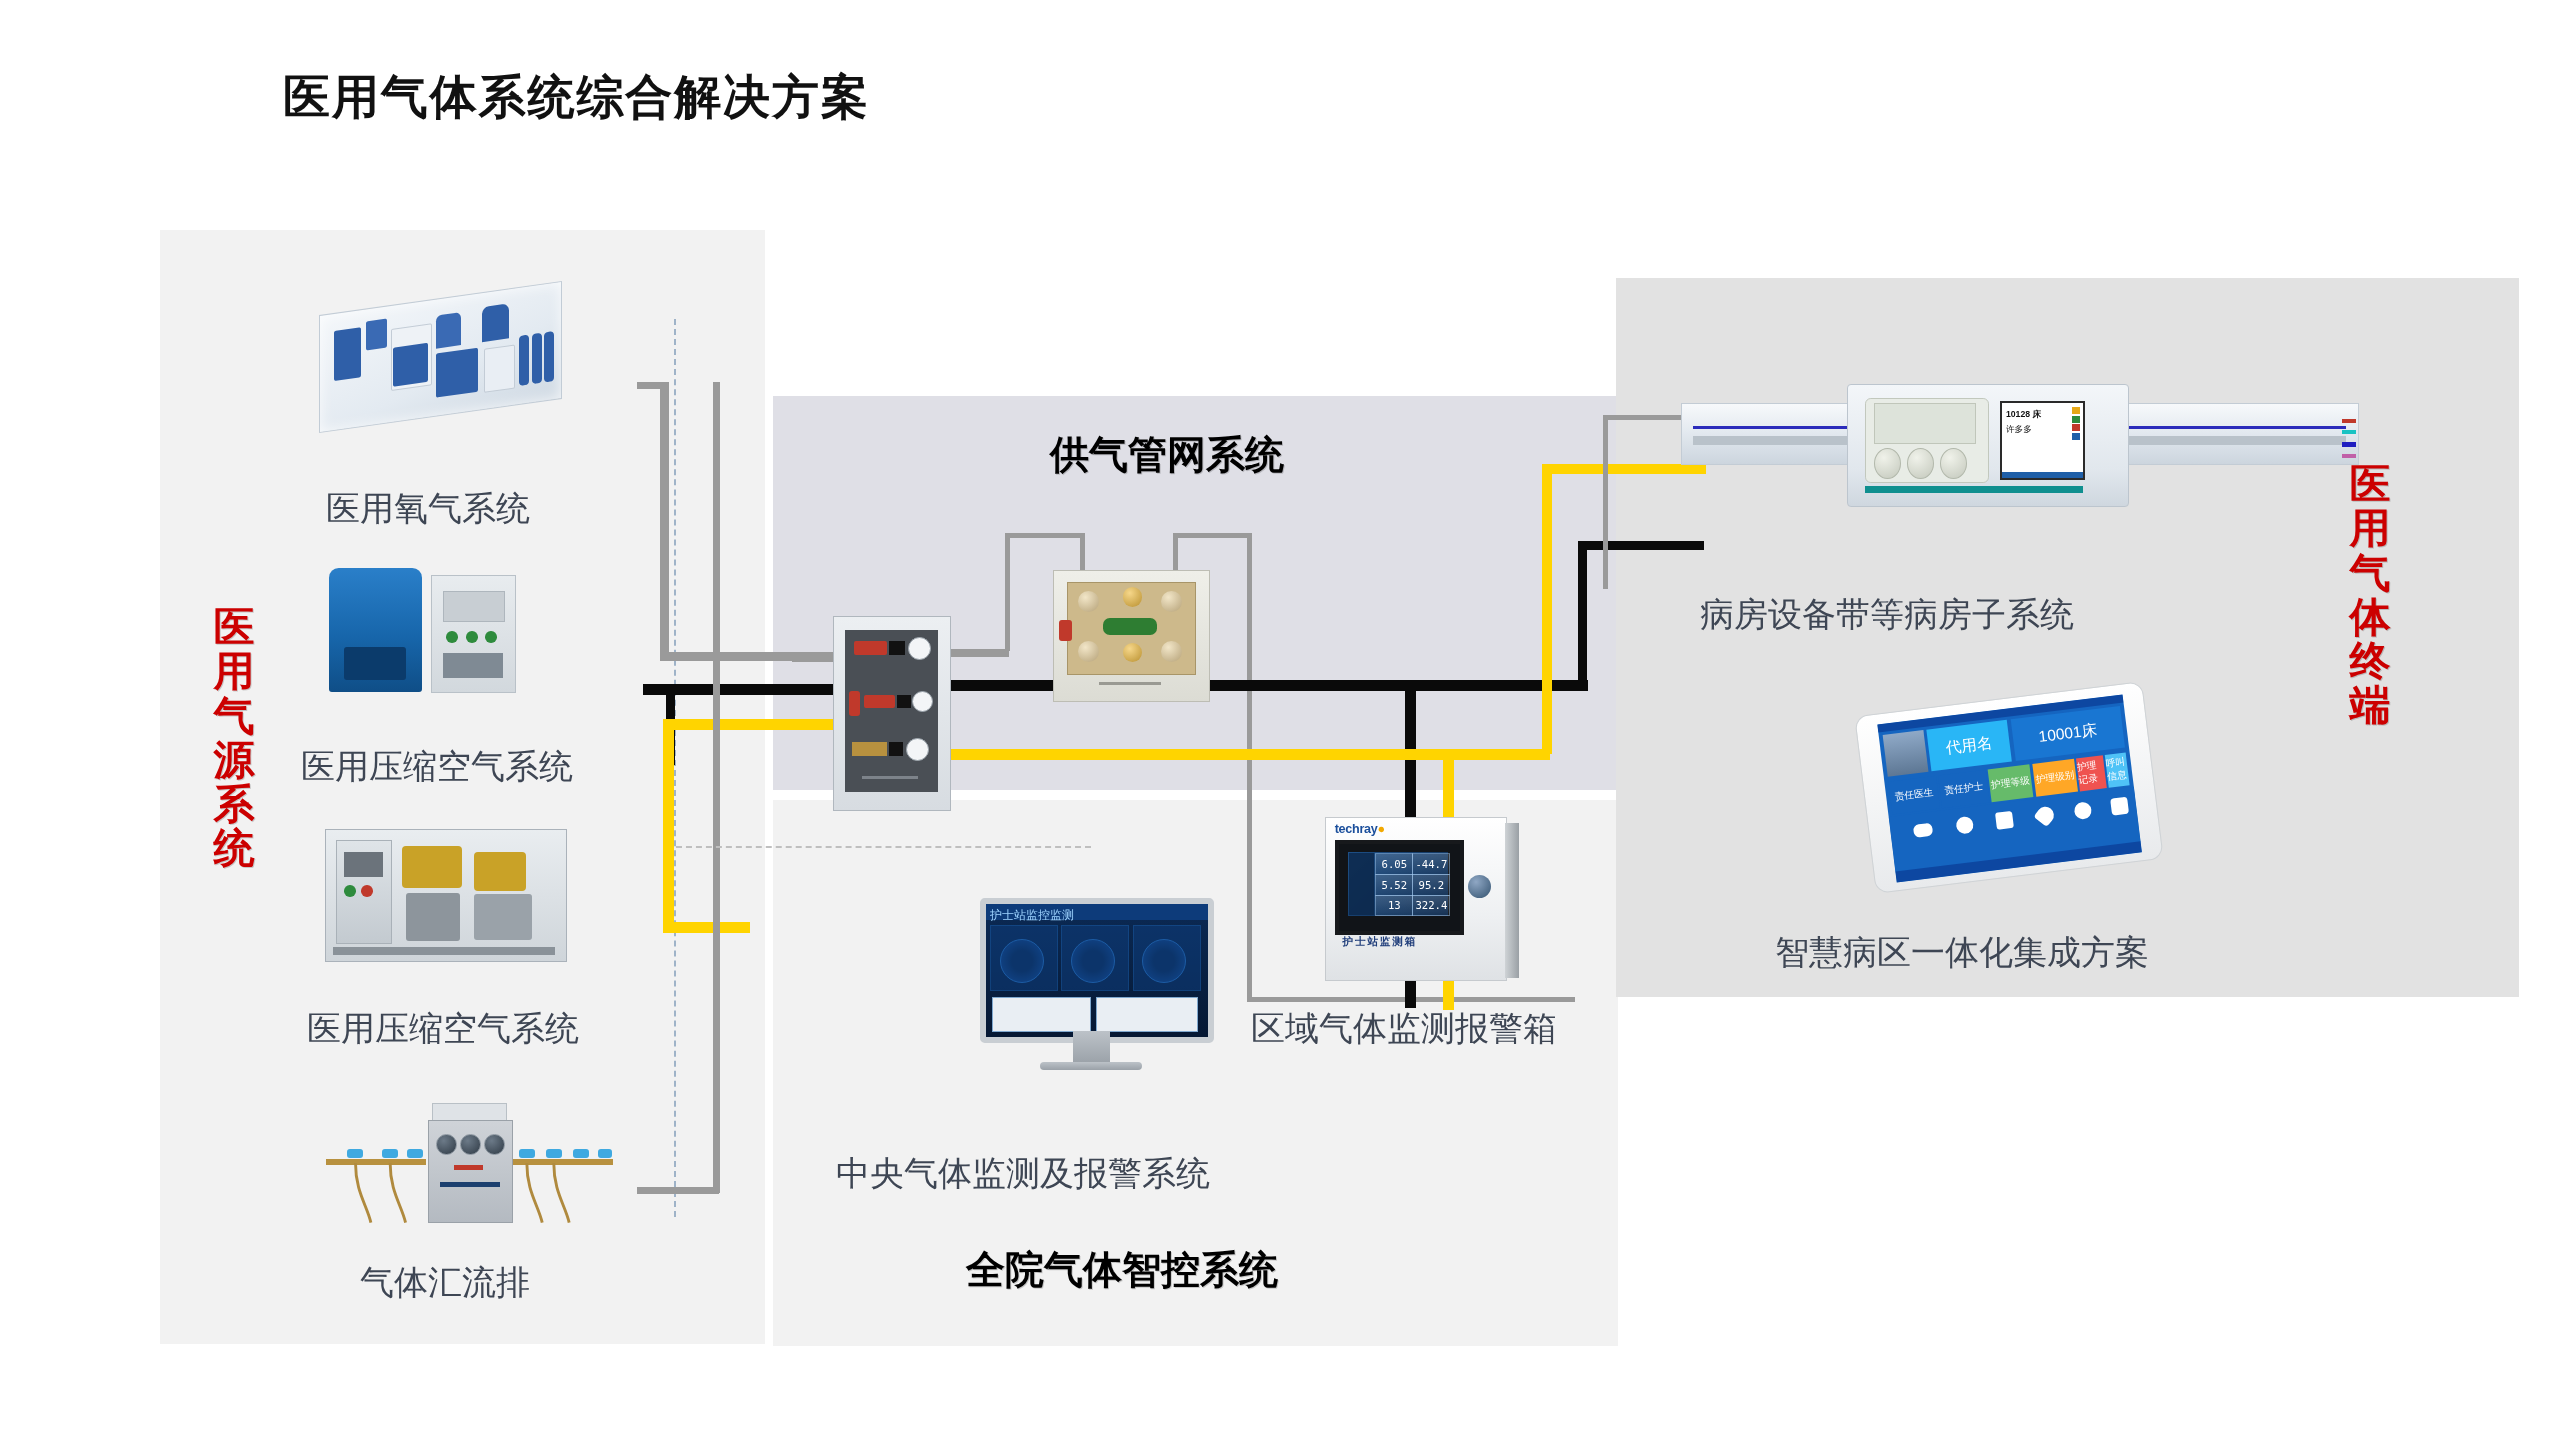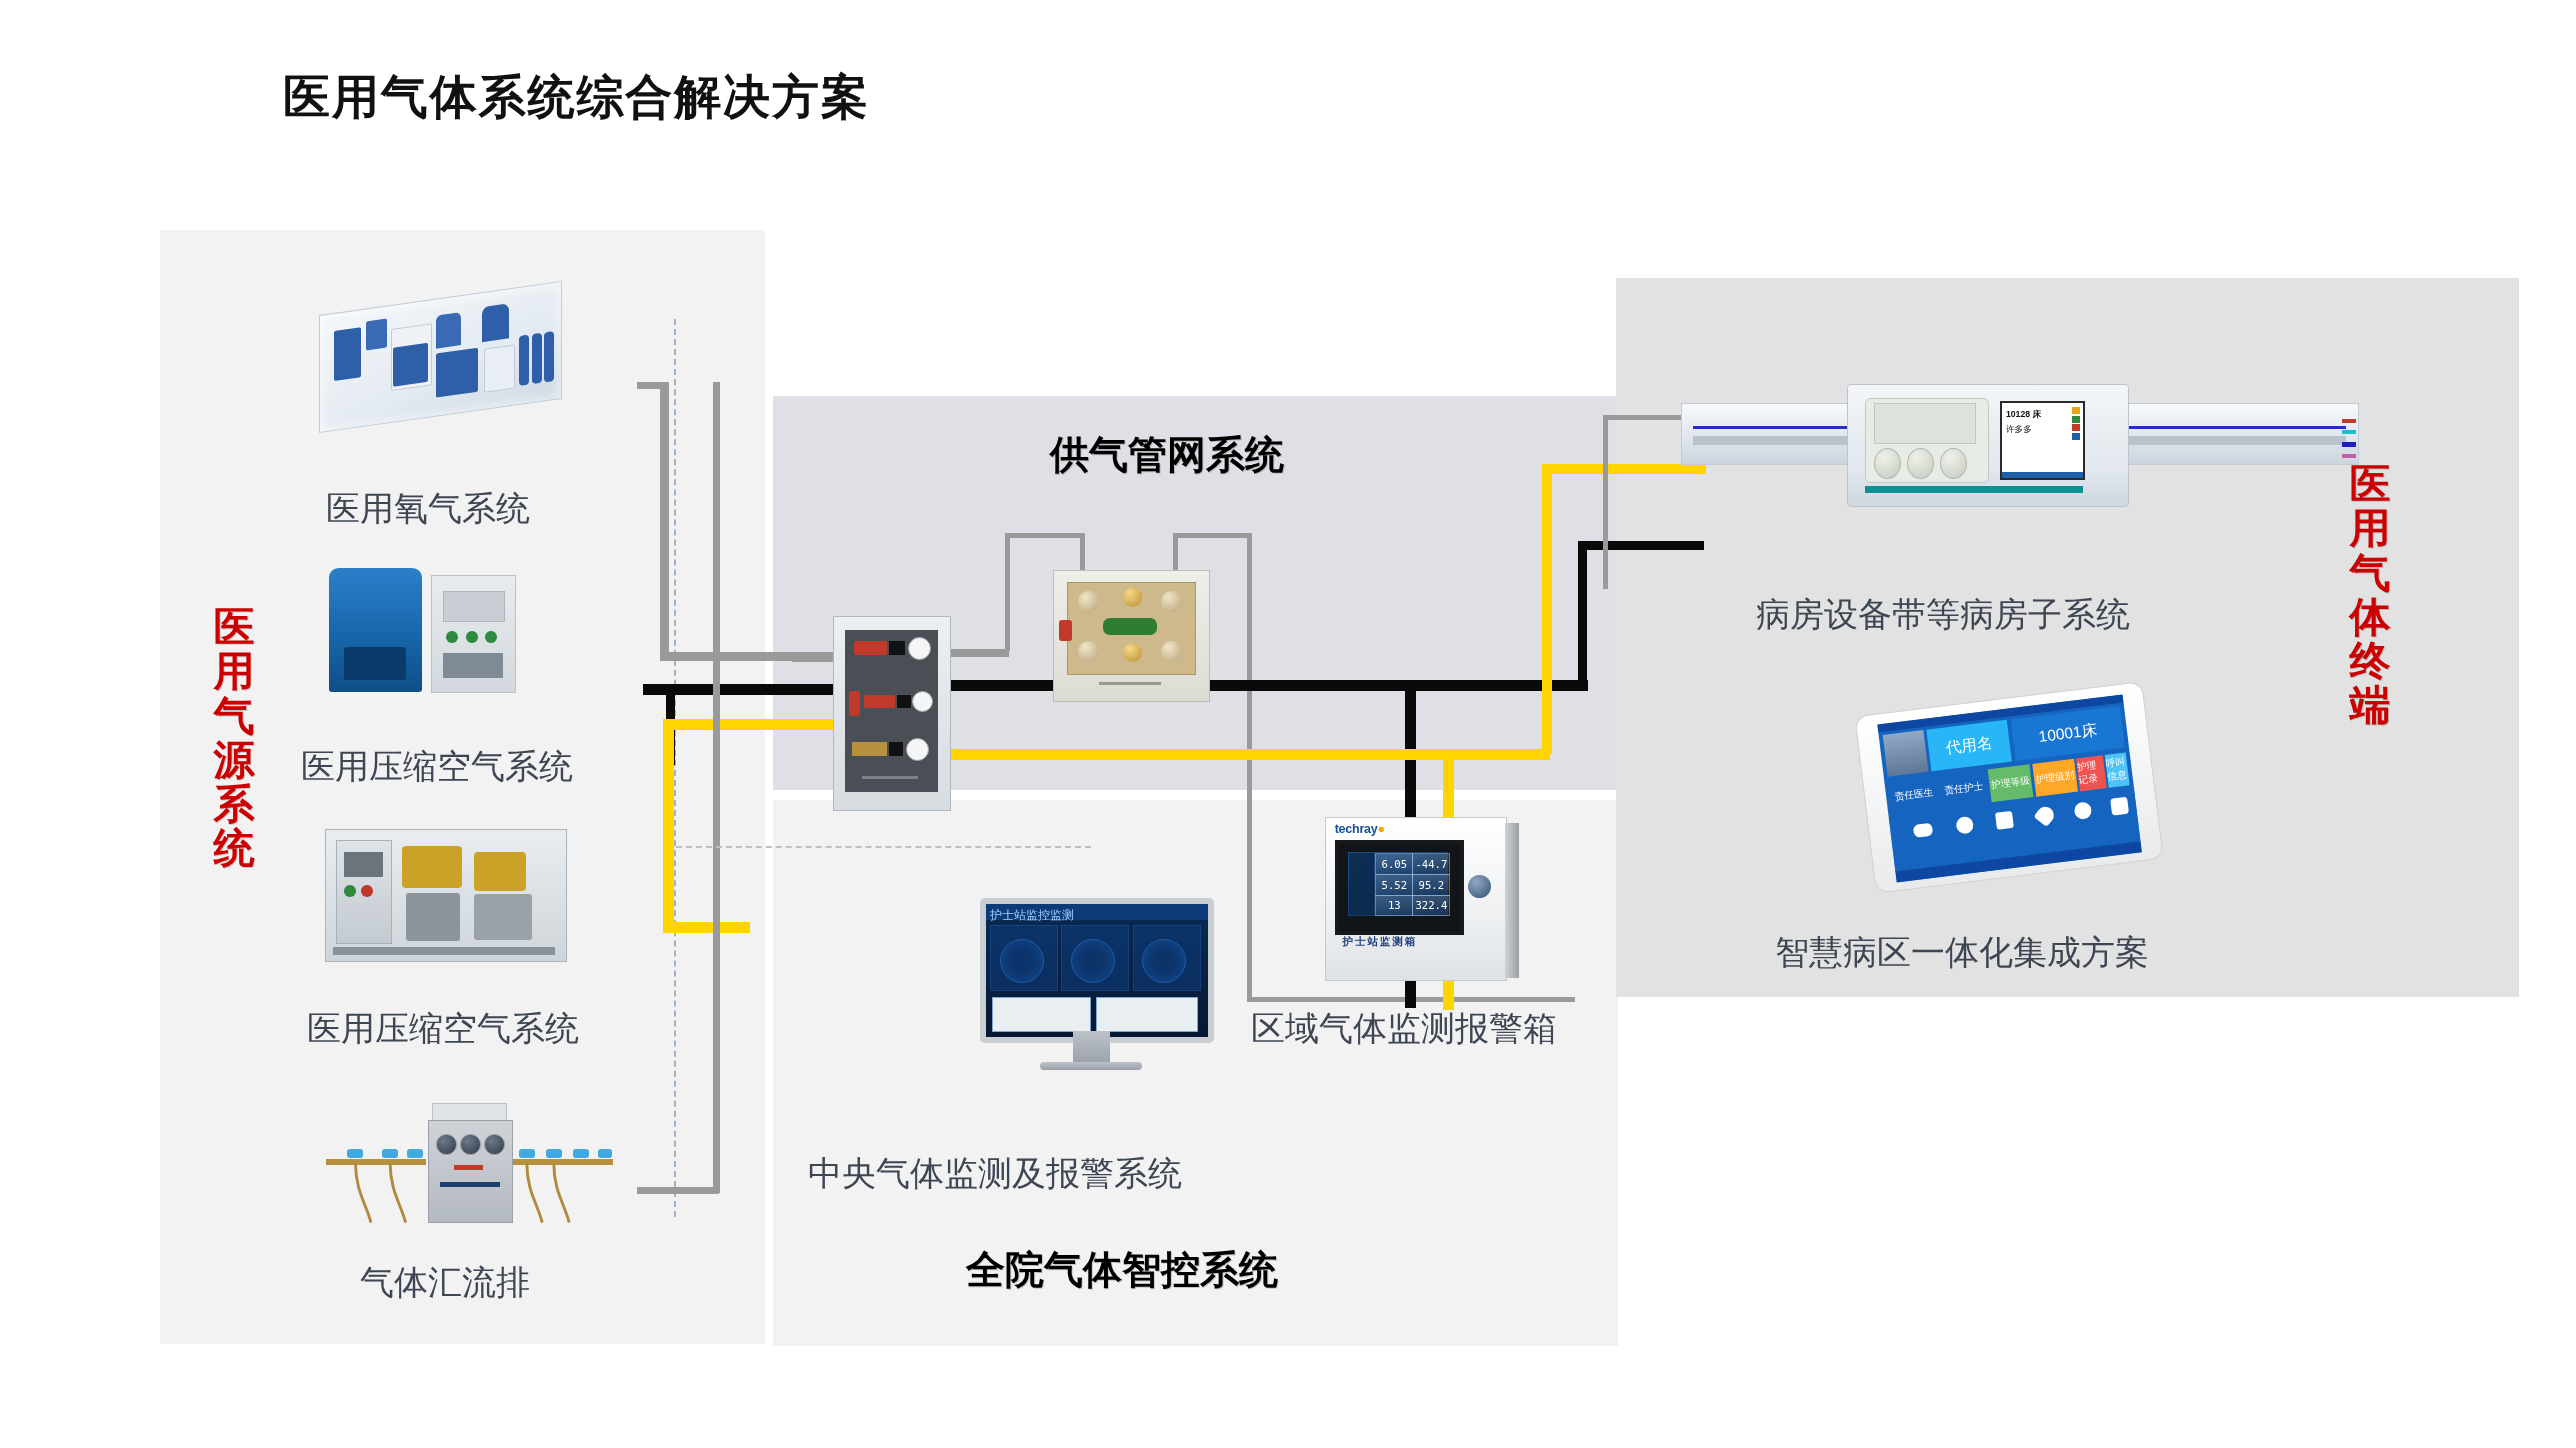--- a/index.html
+++ b/index.html
@@ -364,21 +364,21 @@
         <div class="mac-tile" style="position:absolute;left:75px;top:21px;width:66px;height:64px;opacity:.5;"></div>
         <div class="mac-gauge" style="position:absolute;left:156px;top:35px;width:42px;height:42px;"></div>
         <div class="mac-tile" style="position:absolute;left:147px;top:21px;width:66px;height:64px;opacity:.5;"></div>
         <div class="mac-chart" style="position:absolute;left:5.8px;top:93px;width:97px;height:33px;"></div>
         <div class="mac-chart" style="position:absolute;left:110px;top:93px;width:100px;height:33px;"></div>
       </div>
     </div>
     <div class="mac-stand" style="position:absolute;left:93px;top:133px;width:37px;height:33px;"></div>
     <div class="mac-stand" style="position:absolute;left:60px;top:164px;width:102px;height:7.7px;border-radius:3.9px;"></div>
   </div>
-  <div class="cap" style="left:808px;top:1151px;text-align:right;">中央气体监测及报警系统</div>
+  <div class="cap" style="left:836px;top:1151px;text-align:right;">中央气体监测及报警系统</div>
 
   <div class="dev" style="left:1325px;top:817px;width:193px;height:164px;">
     <div class="alarm-case" style="position:absolute;left:0;top:0;width:180px;height:162px;"></div>
     <div class="alarm-side" style="position:absolute;left:180px;top:5.8px;width:13.5px;height:155px;background:linear-gradient(90deg,#cfd3d6,#9aa0a5);"></div>
     <div class="brand" style="position:absolute;left:9.7px;top:4.8px;">
       <span>techray</span><span class="dot">●</span>
     </div>
     <div class="alarm-screen" style="position:absolute;left:9.7px;top:23px;width:121px;height:87px;">
       <div class="alarm-disp" style="position:absolute;left:9.7px;top:7.7px;width:100px;height:64px;">
         <div style="position:absolute;left:1px;top:1px;width:25px;height:62px;background:rgba(12,40,75,.85);"></div>
@@ -424,21 +424,21 @@
       <div style="position:absolute;right:2.9px;top:30px;width:7.7px;height:6.8px;background:#1f5fa8;"></div>
       <div style="position:absolute;left:0;bottom:0;width:100%;height:6.8px;background:#1f5fa8;"></div>
     </div>
     <div class="bhu-lamp" style="position:absolute;left:184px;top:102px;width:218px;height:6.8px;"></div>
 
     <div style="position:absolute;left:661px;top:35px;width:13.5px;height:3.9px;background:#c0392b;"></div>
     <div style="position:absolute;left:661px;top:46px;width:13.5px;height:3.9px;background:#19c3c3;"></div>
     <div style="position:absolute;left:661px;top:58px;width:13.5px;height:4.8px;background:#1f1fc0;"></div>
     <div style="position:absolute;left:661px;top:70px;width:13.5px;height:3.9px;background:#c060a8;"></div>
   </div>
-  <div class="cap" style="left:1756px;top:592px;">病房设备带等病房子系统</div>
+  <div class="cap" style="left:1700px;top:592px;">病房设备带等病房子系统</div>
 
   <div class="dev" style="left:1864px;top:698px;width:290px;height:184px;">
     <div class="tab-body" style="position:absolute;left:0;top:0;width:290px;height:179px;padding:9.7px;box-sizing:border-box;">
       <div class="tab-screen" style="position:absolute;left:21px;top:9.7px;width:247px;height:159px;">
         <div style="position:absolute;left:0;top:0;width:100%;height:8.7px;background:#0d47a1;"></div>
         <div style="position:absolute;left:3.9px;top:11.6px;width:41px;height:42px;background:linear-gradient(180deg,#8fa9c7,#5d7794);"></div>
         <div class="tab-tile" style="position:absolute;left:48px;top:11.6px;width:81px;height:42px;background:#29b6f6;font-size:15.5px;">代用名</div>
         <div class="tab-tile" style="position:absolute;left:133px;top:11.6px;width:110px;height:42px;background:#1976d2;font-size:15.5px;">10001床</div>
         <div class="tab-tile" style="position:absolute;left:3.9px;top:58px;width:48px;height:33px;background:#1565c0;">责任医生</div>
         <div class="tab-tile" style="position:absolute;left:54px;top:58px;width:48px;height:33px;background:#1565c0;">责任护士</div>

